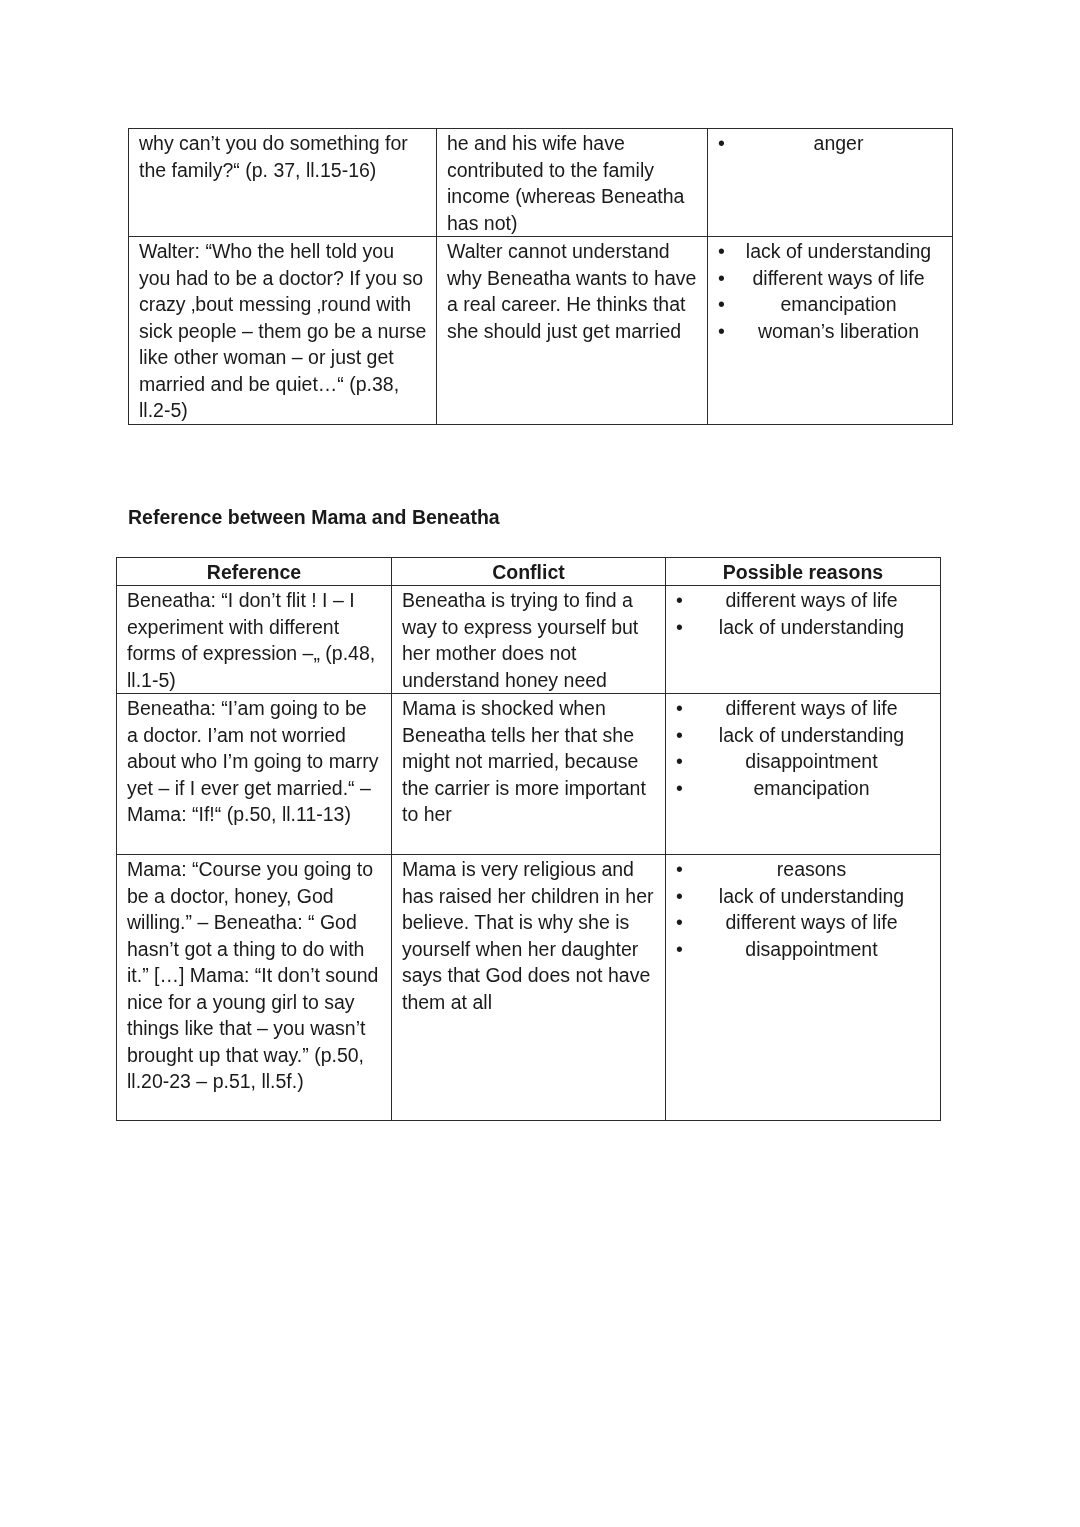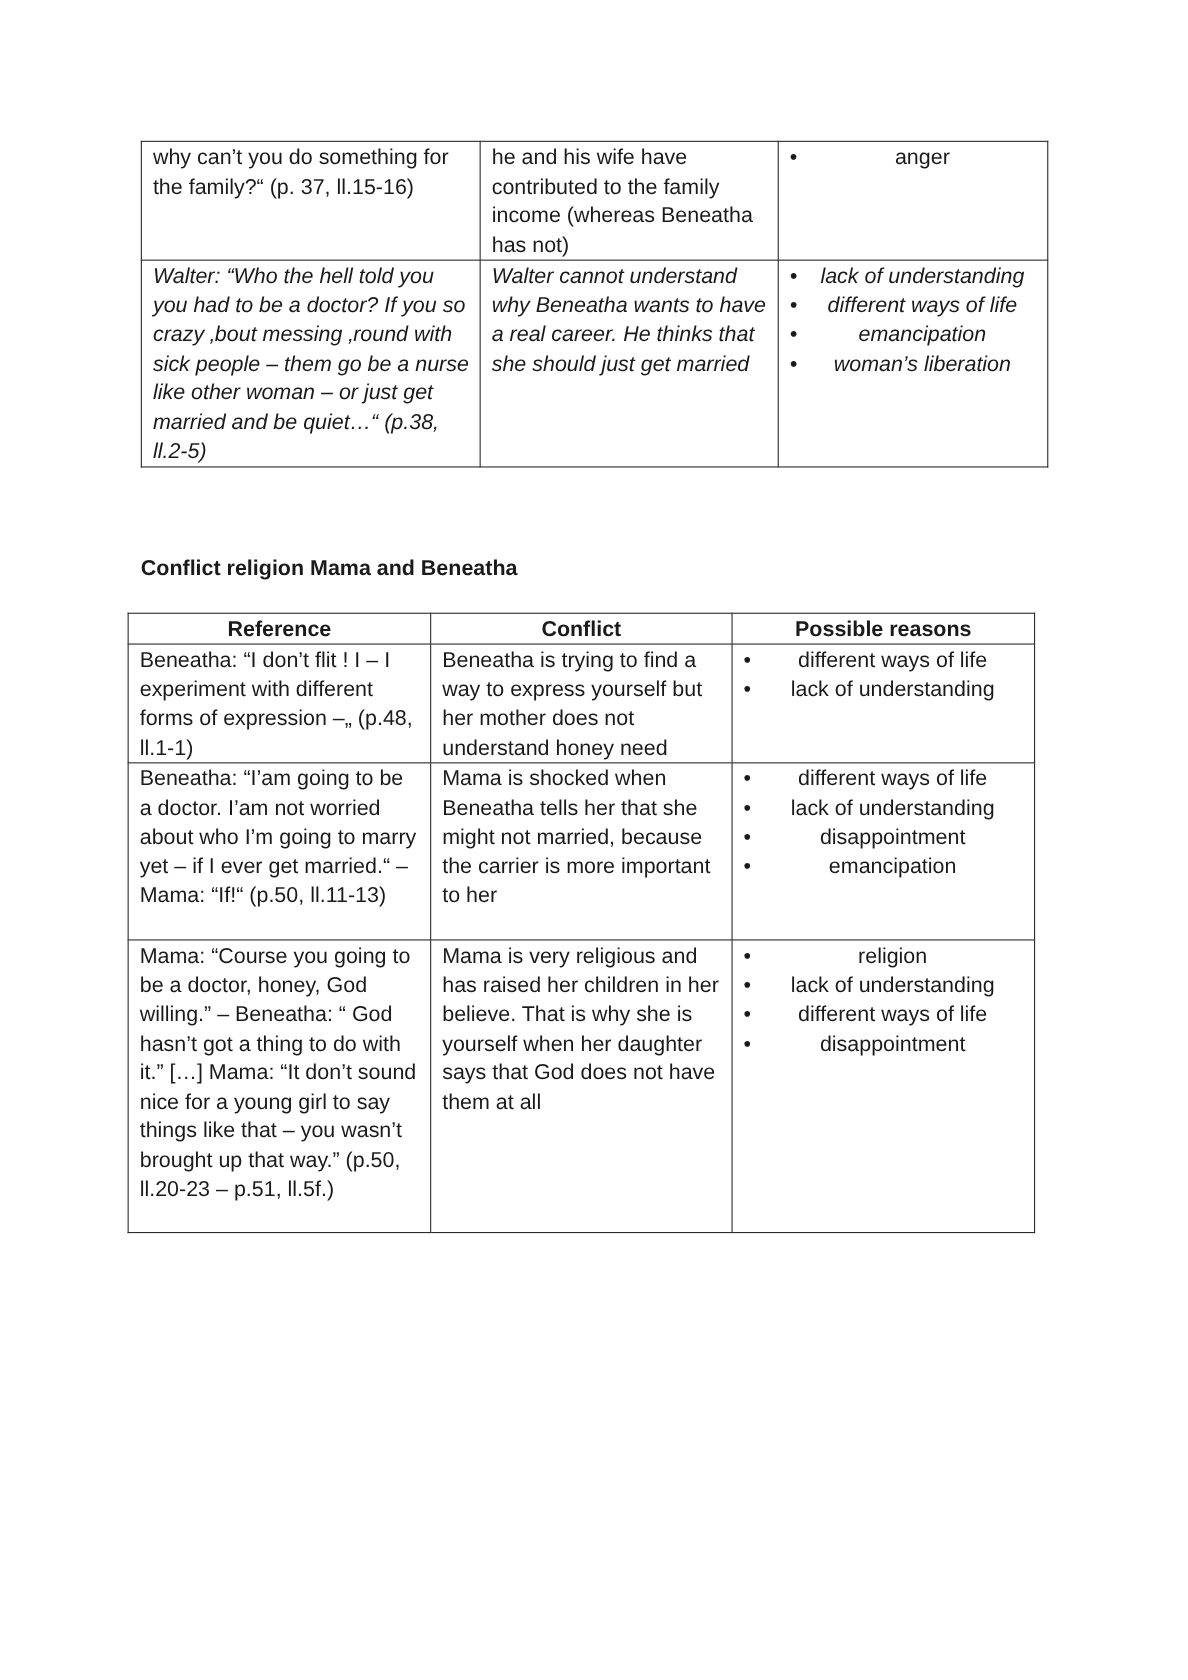--- a/index.html
+++ b/index.html
@@ -39,21 +39,21 @@
       font-weight: bold;
       text-align: center;
       padding: 1px 6px 0 6px;
       line-height: 26px;
     }
     #t1 { left: 128px; top: 128px; width: 824px; }
     #t1 col.c1 { width: 308px; }
     #t1 col.c2 { width: 271px; }
     #t1 col.c3 { width: 245px; }
     #t1 tr.r1 td { height: 106px; }
-    #t1 tr.r2 td { height: 185px; font-style: italic; }
+    #t1 tr.r2 td { height: 185px; }
 
     #t2 { left: 116px; top: 557px; width: 824px; }
     #t2 col.c1 { width: 275px; }
     #t2 col.c2 { width: 274px; }
     #t2 col.c3 { width: 275px; }
     #t2 tr.h td, #t2 tr.h th { height: 26px; }
     #t2 tr.r1 td { height: 106px; }
     #t2 tr.r2 td { height: 159px; }
     #t2 tr.r3 td { height: 264px; }
 
@@ -121,39 +121,39 @@
             <li>lack of understanding</li>
             <li>different ways of life</li>
             <li>emancipation</li>
             <li>woman’s liberation</li>
           </ul>
         </td>
       </tr>
     </tbody>
   </table>
 
-  <h2 class="section-heading">Conflict religion Mama and Beneatha</h2>
+  <h2 class="section-heading">Reference between Mama and Beneatha</h2>
 
   <table id="t2" class="doc">
     <colgroup>
         <col class="c1">
         <col class="c2">
         <col class="c3">
       </colgroup>
     <thead>
       <tr class="h">
         <th>Reference</th>
         <th>Conflict</th>
         <th>Possible reasons</th>
       </tr>
     </thead>
     <tbody>
       <tr class="r1">
         <td>
-          <span class="cell-text">Beneatha: “I don’t flit ! I – I experiment with different forms of expression –„ (p.48, ll.1-1)</span>
+          <span class="cell-text">Beneatha: “I don’t flit ! I – I experiment with different forms of expression –„ (p.48, ll.1-5)</span>
         </td>
         <td>
           <span class="cell-text">Beneatha is trying to find a way to express yourself but her mother does not understand honey need</span>
         </td>
         <td>
           <ul class="reasons">
             <li>different ways of life</li>
             <li>lack of understanding</li>
           </ul>
         </td>
@@ -176,21 +176,21 @@
       </tr>
       <tr class="r3">
         <td>
           <span class="cell-text">Mama: “Course you going to be a doctor, honey, God willing.” – Beneatha: “ God hasn’t got a thing to do with it.” […] Mama: “It don’t sound nice for a young girl to say things like that – you wasn’t brought up that way.” (p.50, ll.20-23 – p.51, ll.5f.)</span>
         </td>
         <td>
           <span class="cell-text">Mama is very religious and has raised her children in her believe. That is why she is yourself when her daughter says that God does not have them at all</span>
         </td>
         <td>
           <ul class="reasons">
-            <li>religion</li>
+            <li>reasons</li>
             <li>lack of understanding</li>
             <li>different ways of life</li>
             <li>disappointment</li>
           </ul>
         </td>
       </tr>
     </tbody>
   </table>
 
 </div>

